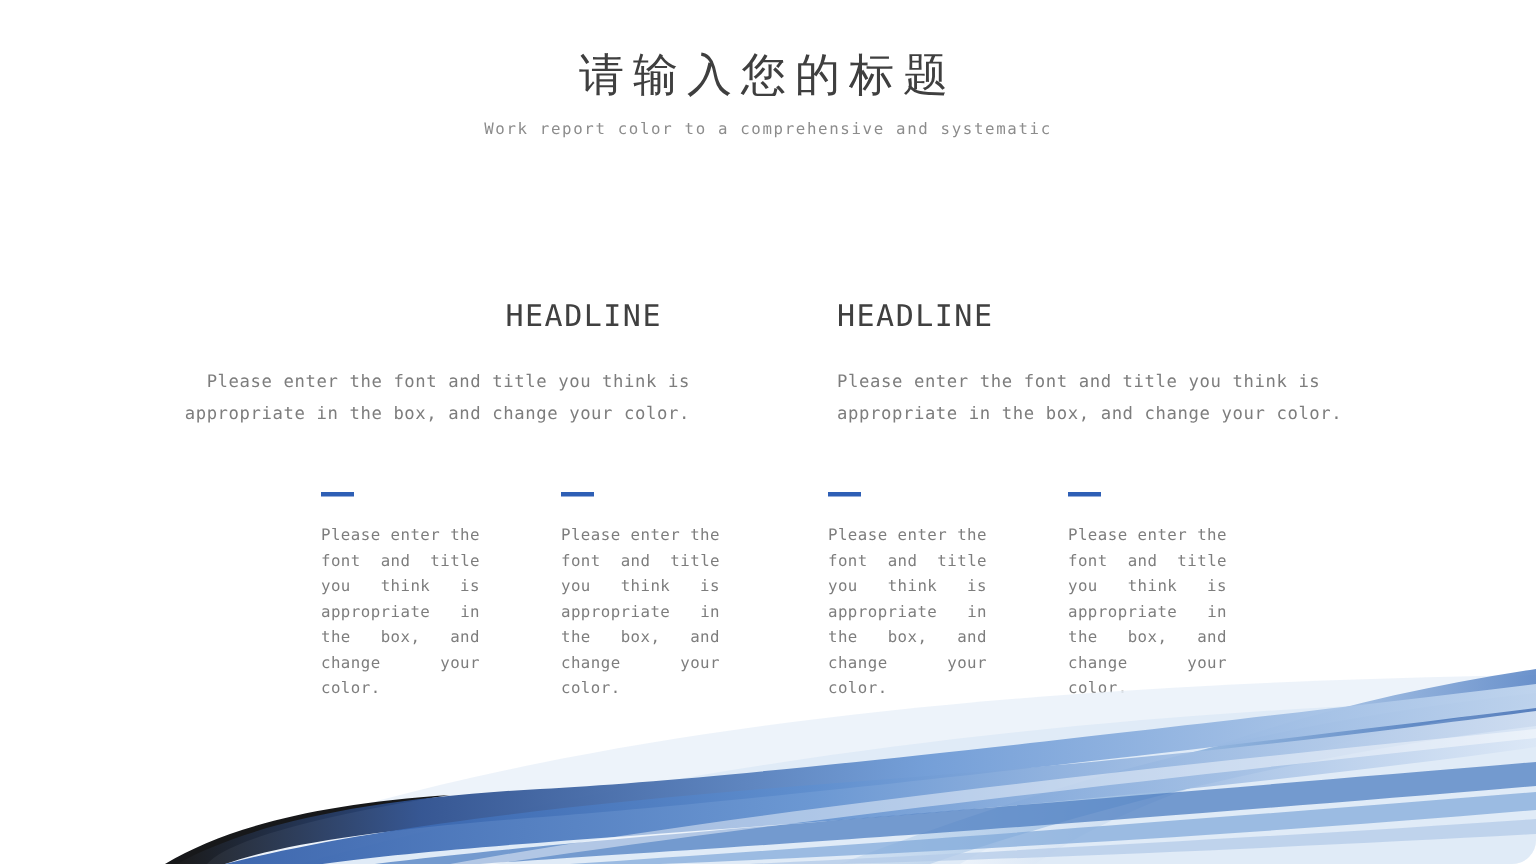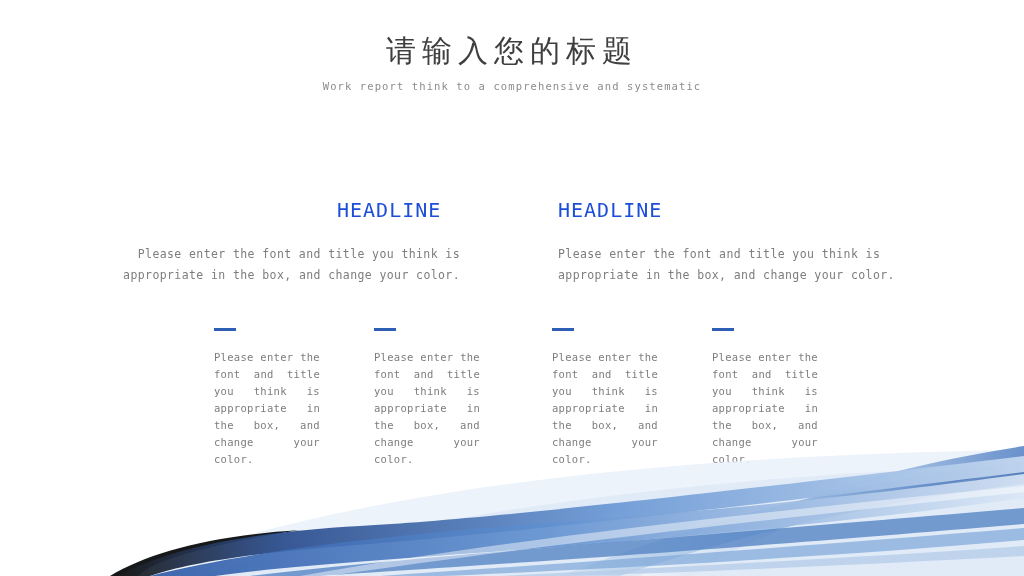--- a/index.html
+++ b/index.html
@@ -12,20 +12,21 @@
     background: #ffffff;
     font-family: "DejaVu Sans Mono", monospace;
     overflow: hidden;
     position: relative;
   }
   .slide {
     position: relative;
     width: 1024px;
     height: 576px;
     overflow: hidden;
+    border-radius: 16px;
   }
 
   
   .title-block {
     position: absolute;
     top: 30px;
     left: 0;
     width: 1024px;
     text-align: center;
   }
@@ -59,21 +60,21 @@
   .headline-col {
     position: absolute;
     width: 370px;
   }
   .headline-col.left  { left: 90px;  text-align: right; }
   .headline-col.right { left: 558px; text-align: left; }
 
   .headline {
     font-family: "DejaVu Sans Mono", monospace;
     font-size: 20px;
-    color: #1d4ed8;
+    color: #404040;
     letter-spacing: 1px;
     margin: 0 0 22px 0;
     font-weight: normal;
   }
   .headline-col.left .headline { text-align: left; padding-left: 247px; }
   .headline-col.right .headline { text-align: left; }
 
   .headline-body {
     font-family: "DejaVu Sans Mono", monospace;
     font-size: 11.5px;
@@ -126,21 +127,21 @@
   }
 </style>
 </head>
 <body>
 
 <div class="slide">
 
   <div class="title-block">
     <h1 class="main-title">请输入您的标题</h1>
     <div class="subtitle">
-      <div>Work report think to a comprehensive and systematic</div>
+      <div>Work report color to a comprehensive and systematic</div>
     </div>
   </div>
 
   <div class="headline-row">
     <div class="headline-col left">
       <div class="headline">HEADLINE</div>
       <div class="headline-body">Please enter the font and title you think is appropriate in the box, and change your color.</div>
     </div>
     <div class="headline-col right">
       <div class="headline">HEADLINE</div>

